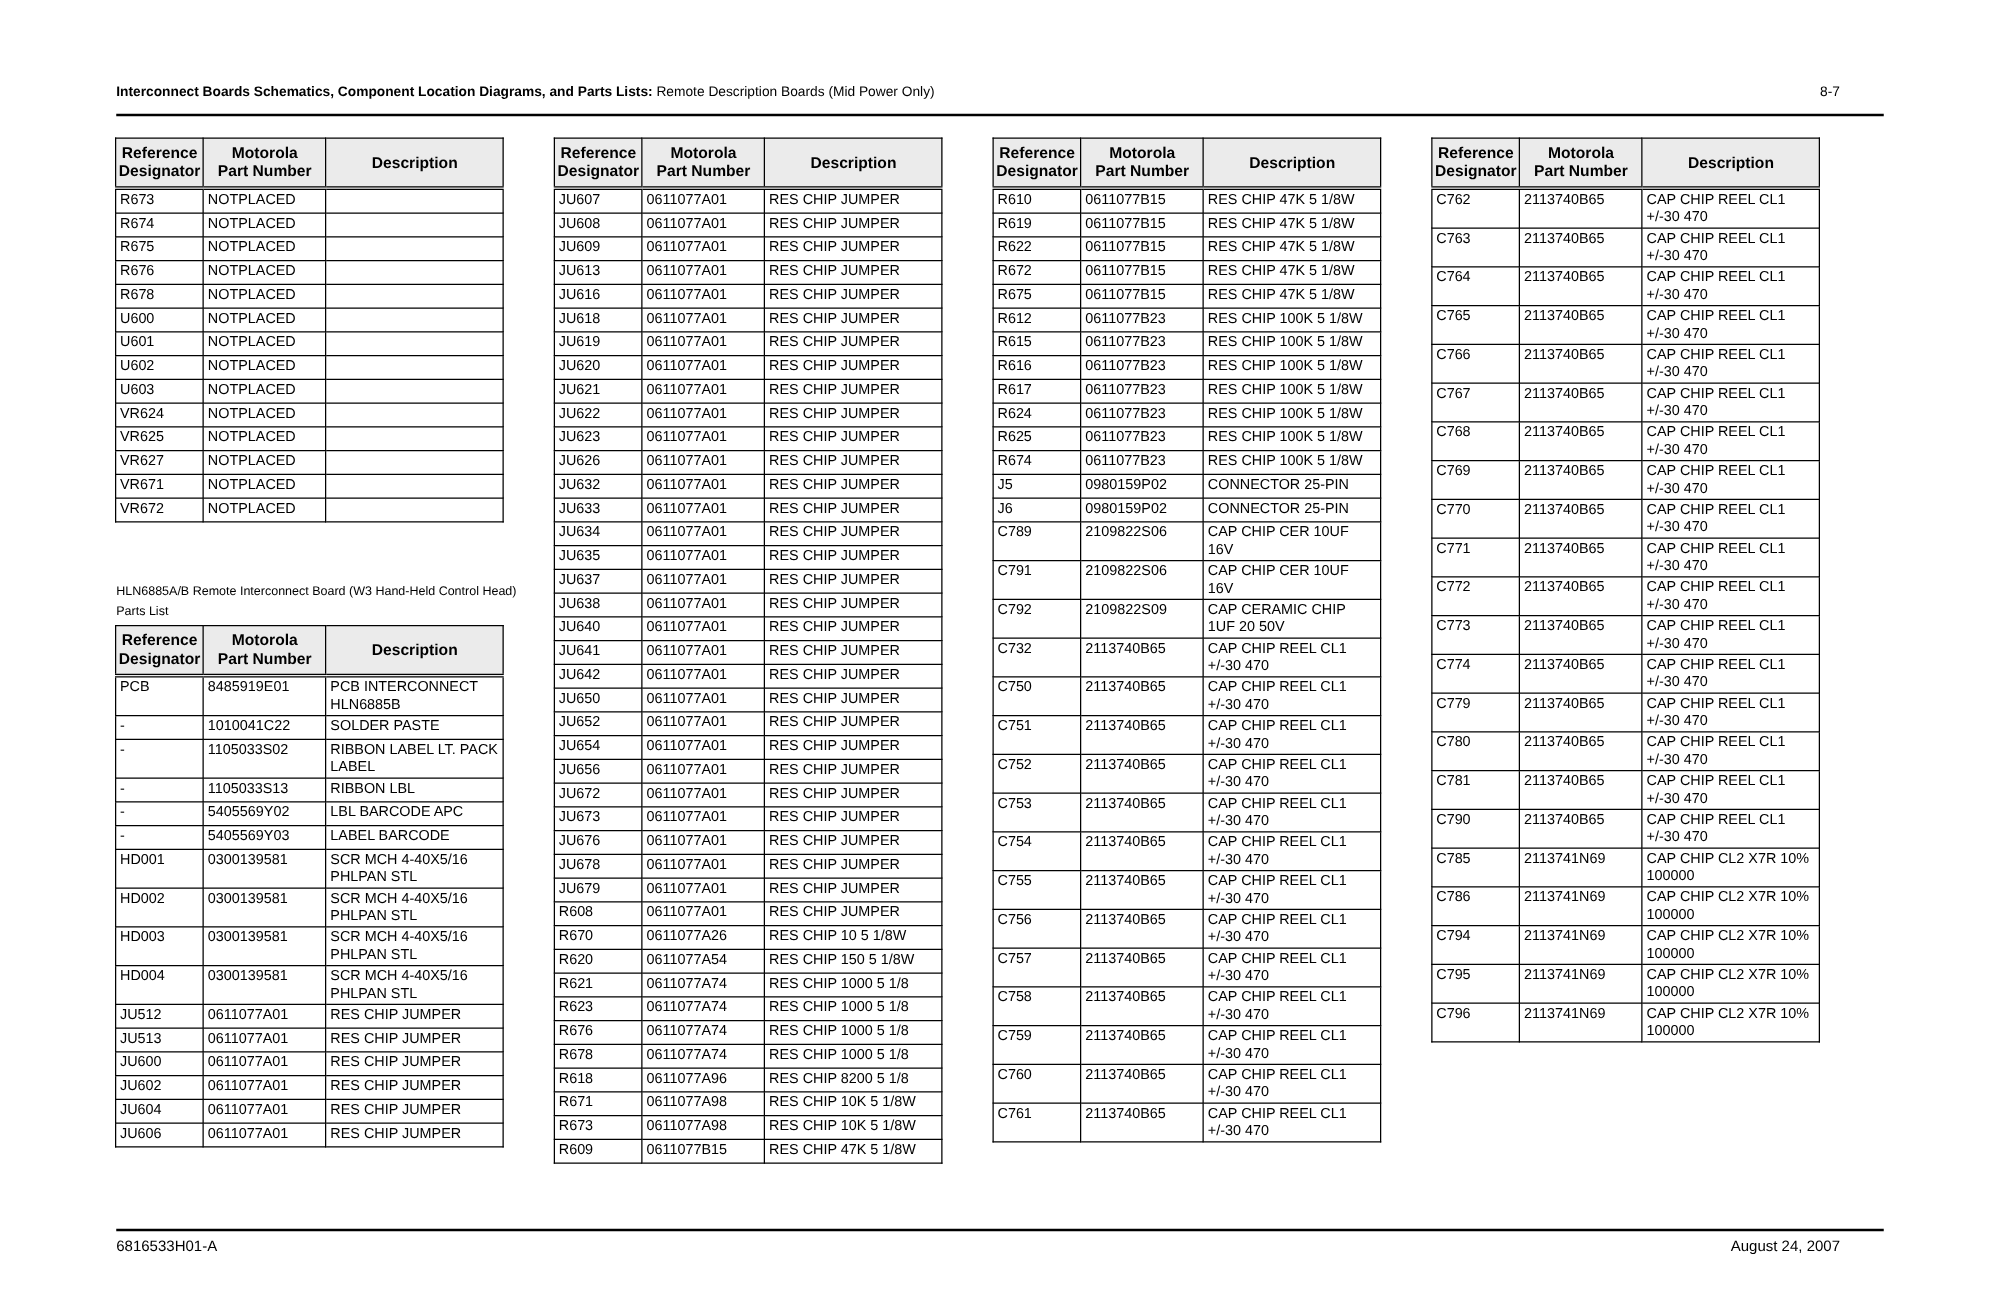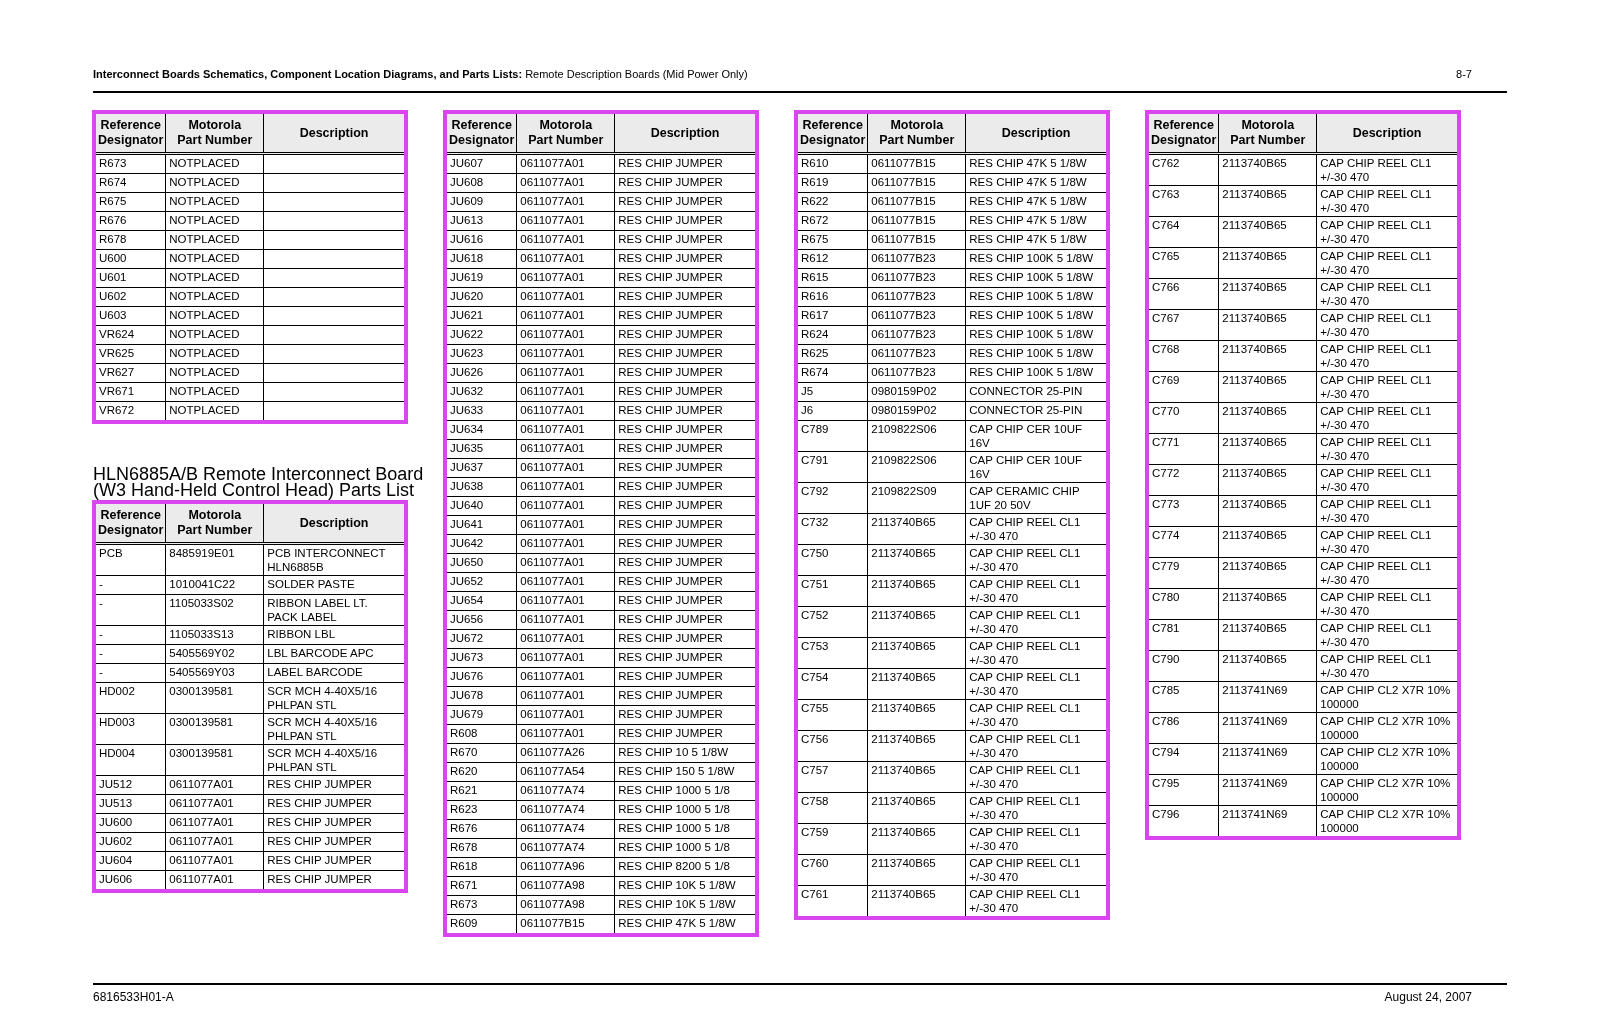--- a/index.html
+++ b/index.html
@@ -4,25 +4,25 @@
 <style>
   html, body { margin:0; padding:0; background:#ffffff; }
   body { width:1600px; height:1035px; position:relative; font-family:"Liberation Sans", sans-serif; color:#000; overflow:hidden; }
   .hdr { position:absolute; left:93px; top:68px; font-size:11px; }
   .hdr b { font-weight:bold;text-align:center; }
   .pgno { position:absolute; right:128px; top:68px; font-size:11px; }
   .rule-top { position:absolute; left:93px; width:1414px; top:91px; height:2px; background:#000; }
   .rule-bot { position:absolute; left:93px; width:1414px; top:983px; height:2px; background:#000; }
   .ftl { position:absolute; left:93px; top:990px; font-size:12px; }
   .ftr { position:absolute; right:128px; top:990px; font-size:12px;margin-left:44px; }
-  table.pl { position:absolute; border-collapse:collapse; border:4px solid #d946ef; font-size:11.5px; table-layout:fixed; }
+  table.pl { position:absolute; border-collapse:collapse; border:1px solid #d946ef; font-size:11.5px; table-layout:fixed; }
   table.pl th { background:#ebebeb; font-weight:bold; font-size:12.5px; text-align:center; border:1px solid #000; border-bottom:3px double #000; padding:3px 2px; line-height:15px; height:32px; }
   table.pl td { border:1px solid #000; padding:1px 3px; vertical-align:top; line-height:14px; height:16px; }
   .c1 { width:70px; } .c2 { width:98px; } .c3 { width:142px; }
-  .sub { position:absolute; left:93px; top:466px; font-size:18px; line-height:16px; width:340px; }
+  .sub { position:absolute; left:93px; top:466px; font-size:10px; line-height:16px; width:340px; }
 </style>
 </head>
 <body>
 
 <div class="hdr"><b>Interconnect Boards Schematics, Component Location Diagrams, and Parts Lists:</b><span> Remote Description Boards (Mid Power Only)</span></div>
 <div class="pgno">8-7</div>
 <div class="rule-top"></div>
 
 <table class="pl" id="t1" style="left:92px; top:110px;">
     <colgroup>
@@ -149,20 +149,25 @@
         <td>-</td>
         <td>5405569Y02</td>
         <td>LBL BARCODE APC</td>
       </tr>
       <tr>
         <td>-</td>
         <td>5405569Y03</td>
         <td>LABEL BARCODE</td>
       </tr>
       <tr>
+        <td>HD001</td>
+        <td>0300139581</td>
+        <td>SCR MCH 4-40X5/16 PHLPAN STL</td>
+      </tr>
+      <tr>
         <td>HD002</td>
         <td>0300139581</td>
         <td>SCR MCH 4-40X5/16 PHLPAN STL</td>
       </tr>
       <tr>
         <td>HD003</td>
         <td>0300139581</td>
         <td>SCR MCH 4-40X5/16 PHLPAN STL</td>
       </tr>
       <tr>

